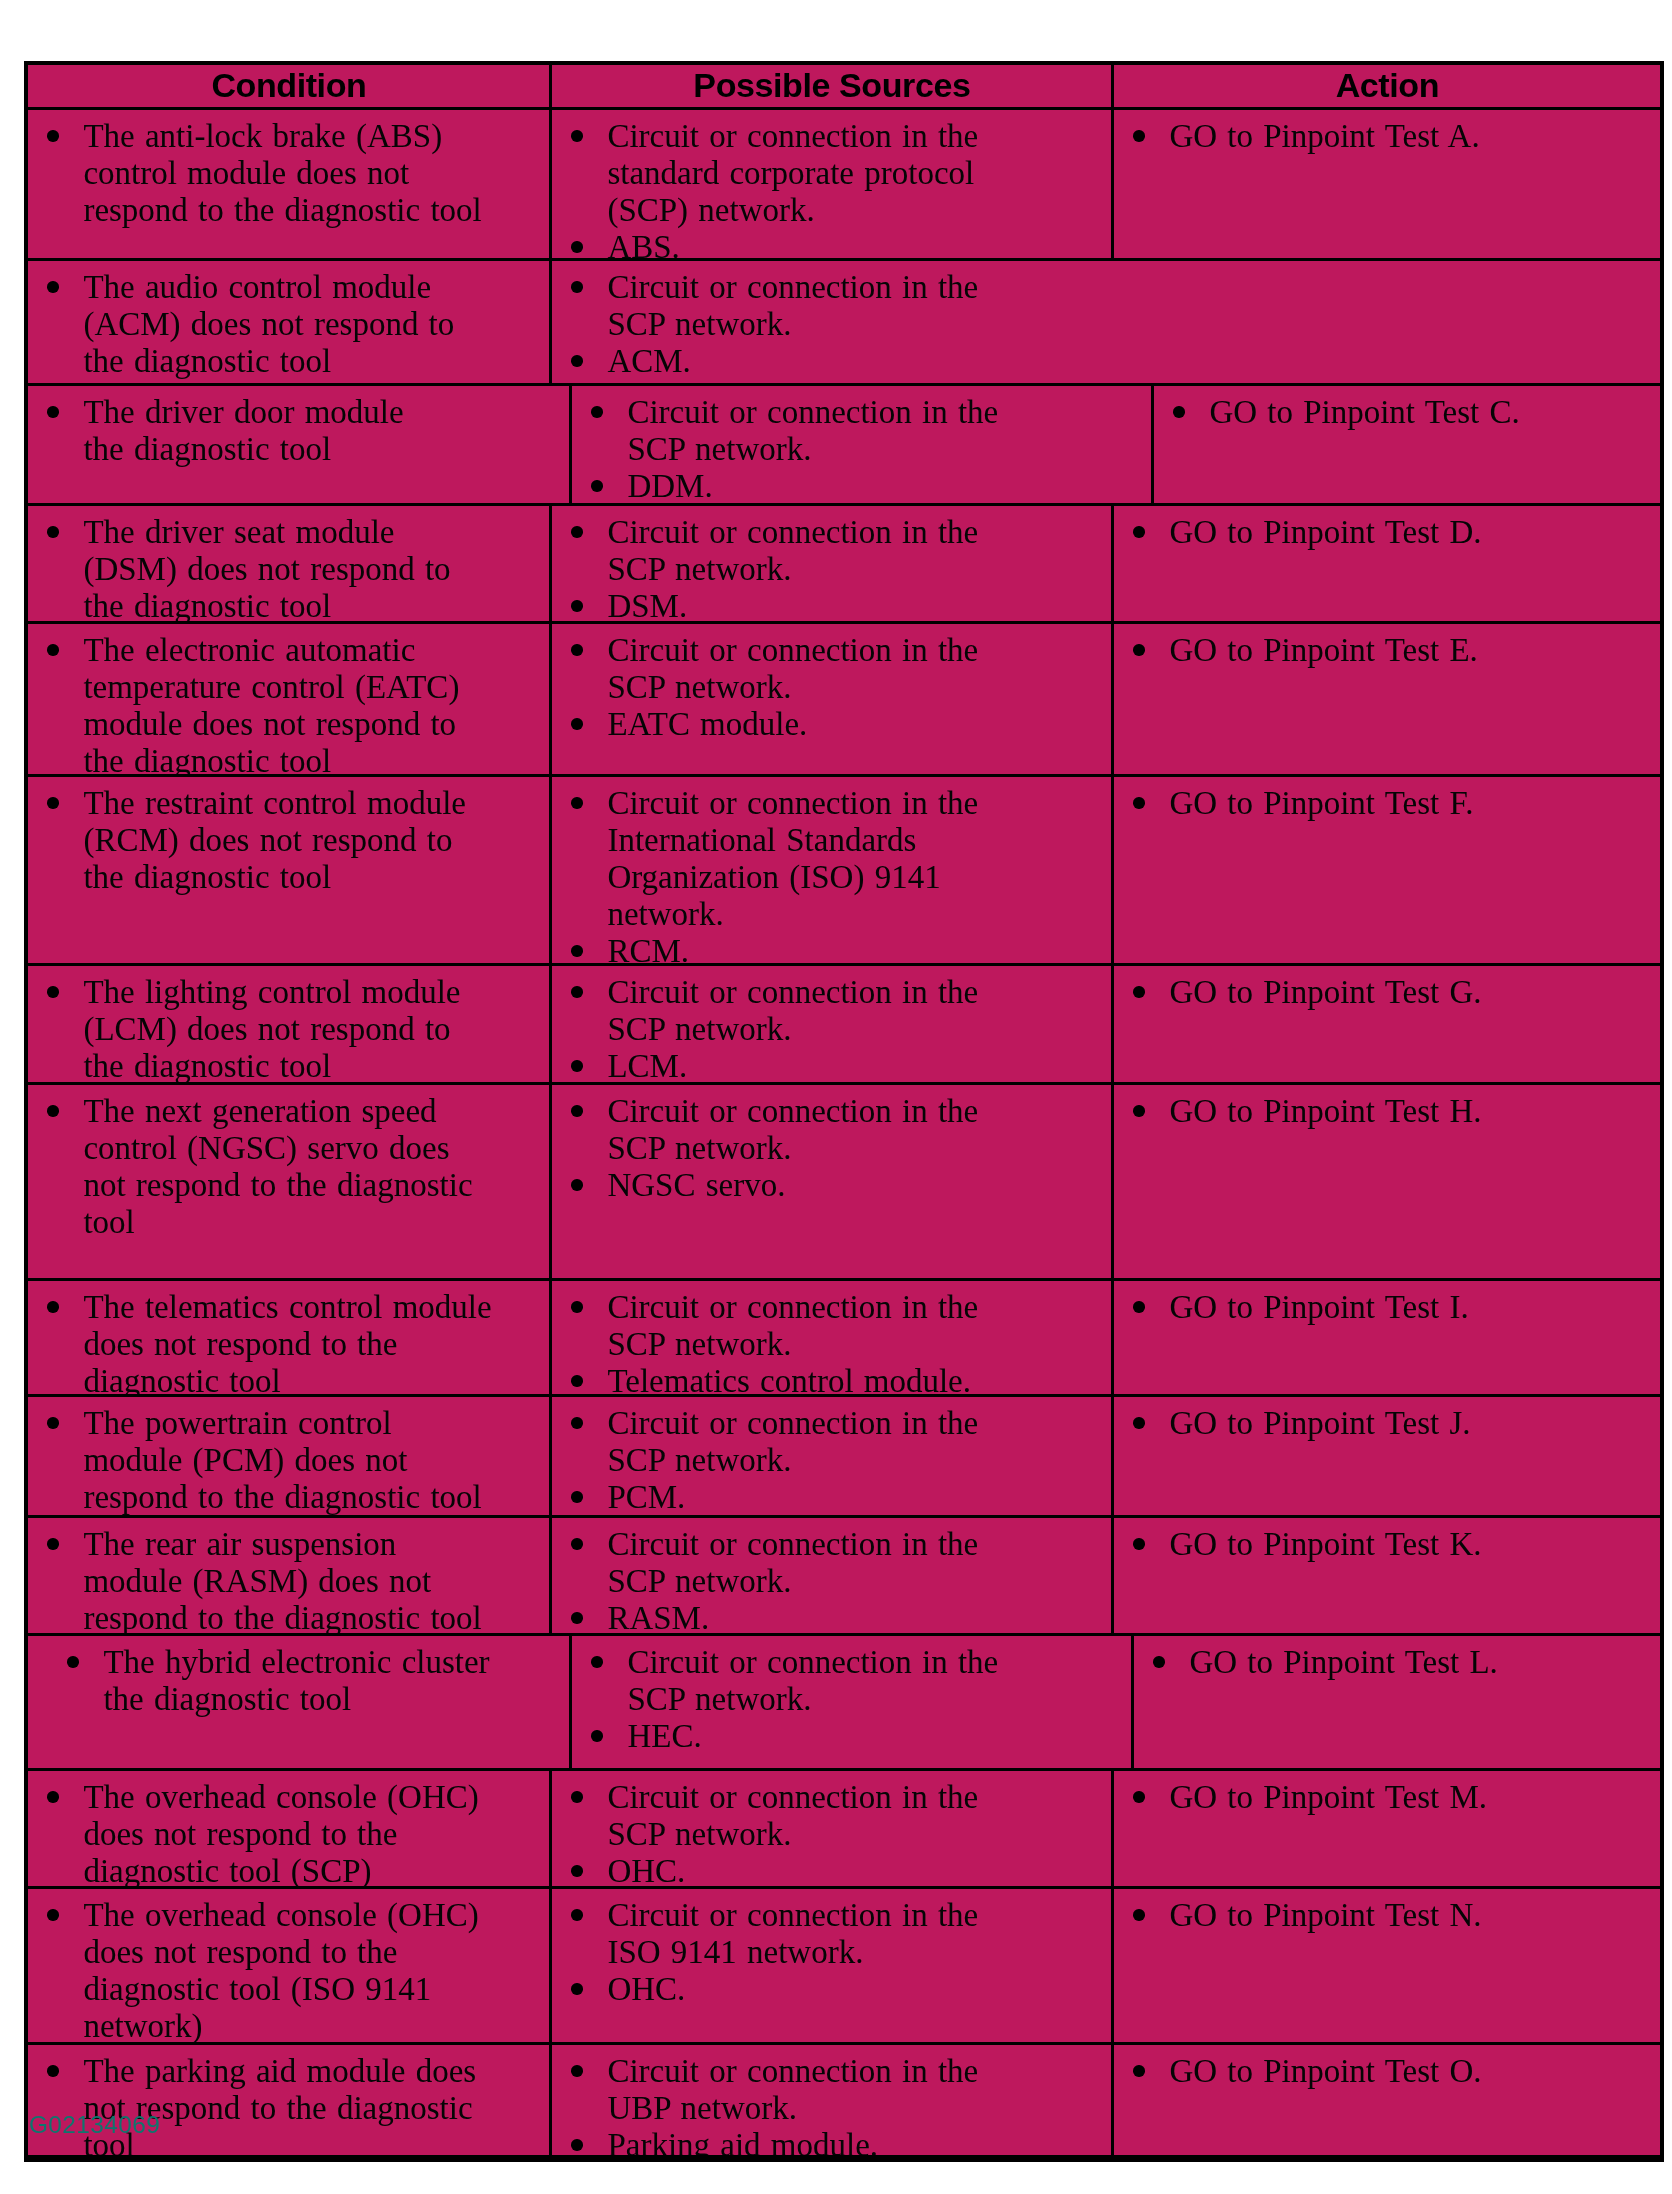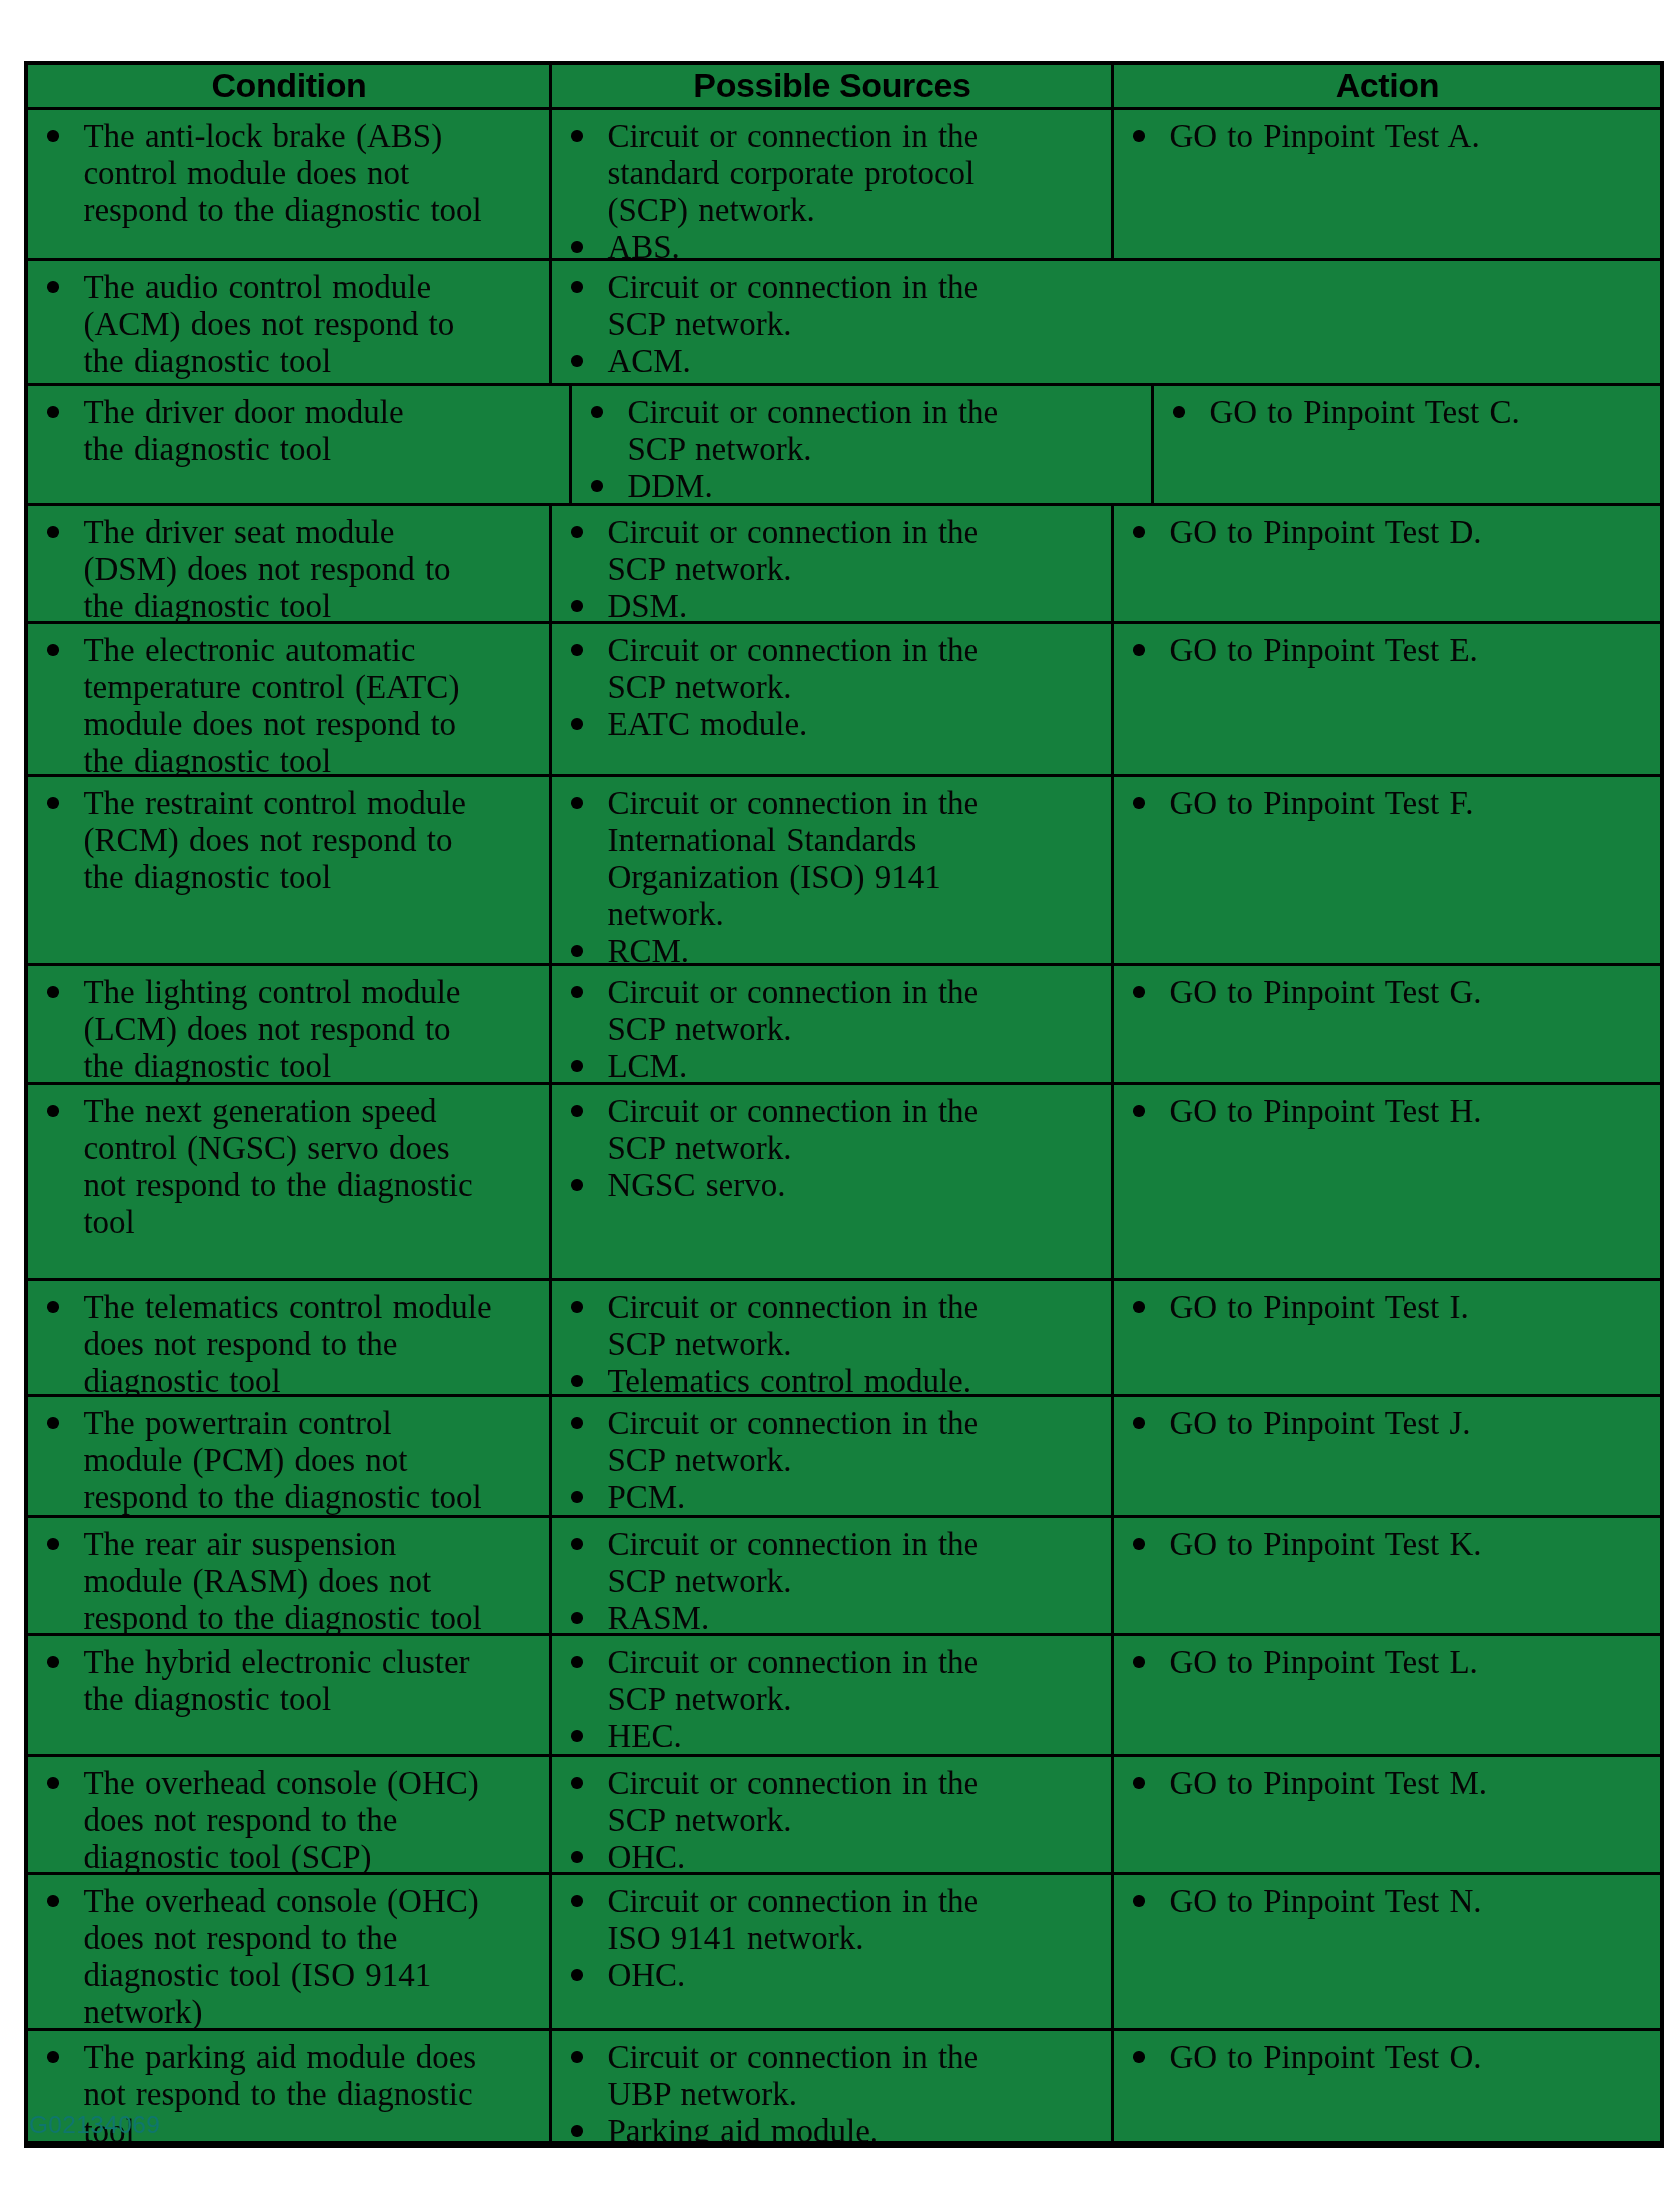--- a/index.html
+++ b/index.html
@@ -9,21 +9,21 @@
     background:#ffffff;
     color:#000;
     font-family:"Liberation Serif", serif;
     overflow:hidden;
   }
   .doc-table{
     position:absolute;left:24.4px;top:61px;width:1640px;
     box-sizing:border-box;
     border:4.9px solid #000;
     border-bottom-width:7.3px;
-    background:#15803d;
+    background:#be185d;
   }
   .header-row{
     display:flex;
     height:42px;
     border-bottom:3.3px solid #000;
   }
   .hcell{
     box-sizing:border-box;
     font-family:"Liberation Sans", sans-serif;
     font-weight:700;
@@ -376,21 +376,21 @@
               <div class="line">RASM.</div>
             </div>
           </div>
           <div class="cell c2">
             <div class="item">
               <span class="bullet"></span>
               <div class="line">GO to Pinpoint Test K.</div>
             </div>
           </div>
         </div>
-        <div class="trow" style="height: 121px;">
+        <div class="trow" style="height: 135px; padding-left: 20px;">
           <div class="cell c0">
             <div class="item">
               <span class="bullet"></span>
               <div class="line">The hybrid electronic cluster</div>
               <div class="line">the diagnostic tool</div>
             </div>
           </div>
           <div class="cell c1">
             <div class="item">
               <span class="bullet"></span>

